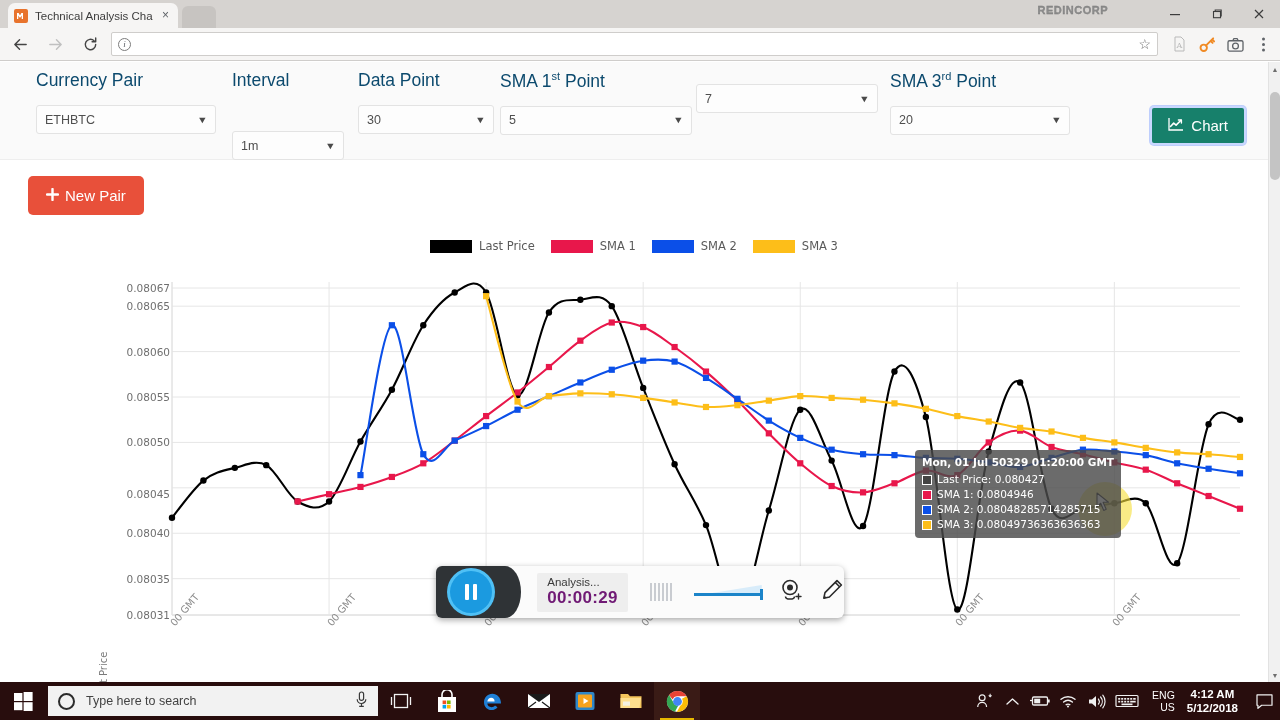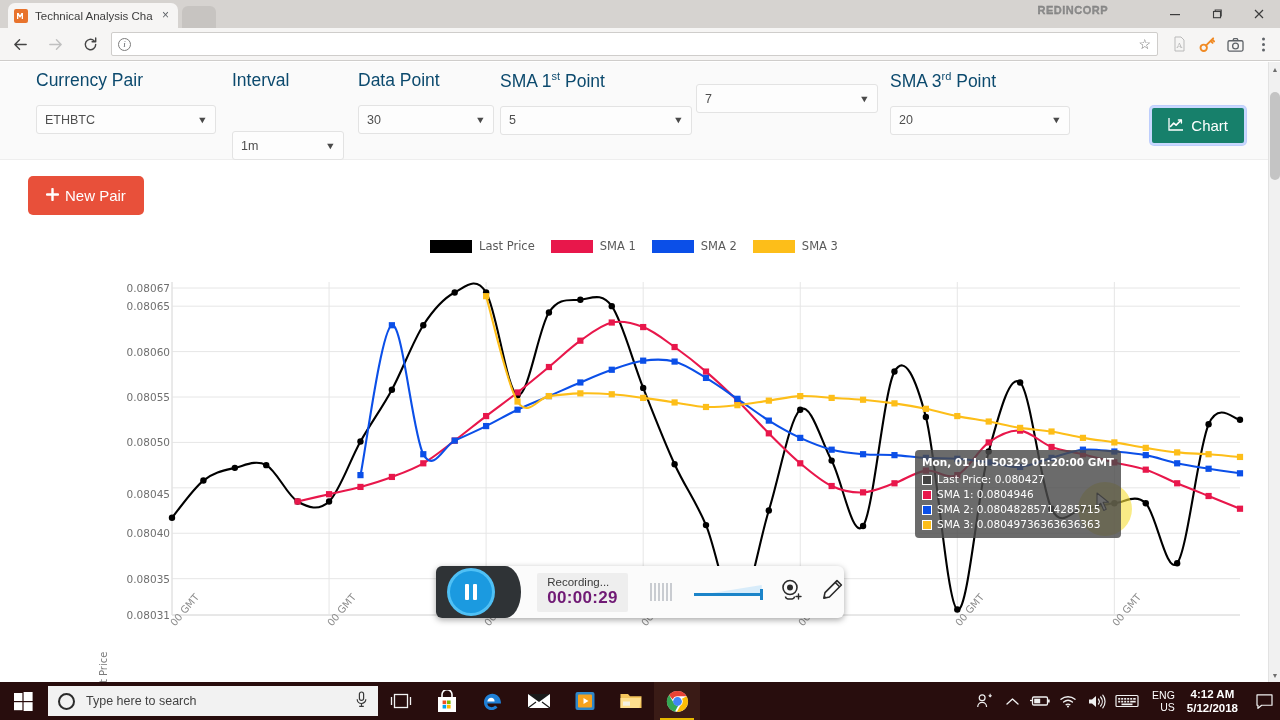--- a/index.html
+++ b/index.html
@@ -759,21 +759,21 @@
 </div>
 
 <div class="rec-widget">
   <div class="rec-left">
     <div class="pause-circle">
       <span class="pause-bar"></span>
       <span class="pause-bar"></span>
     </div>
   </div>
   <div class="rec-info">
-    <div class="rec-status">Recording...</div>
+    <div class="rec-status">Analysis...</div>
     <div class="rec-time">00:00:29</div>
   </div>
   <div class="rec-meter">
     <span></span>
       <span></span>
       <span></span>
       <span></span>
       <span></span>
       <span></span>
   </div>

